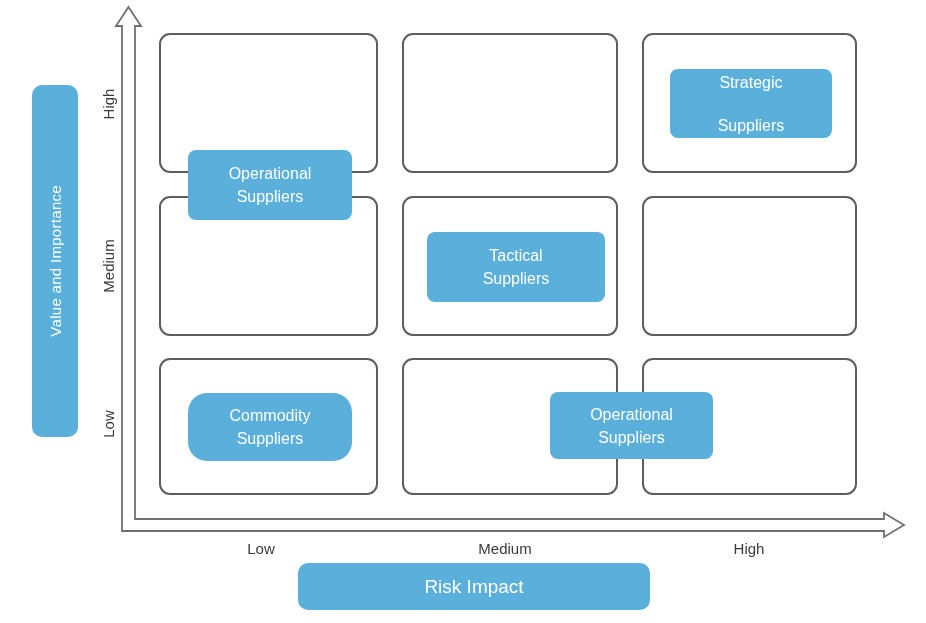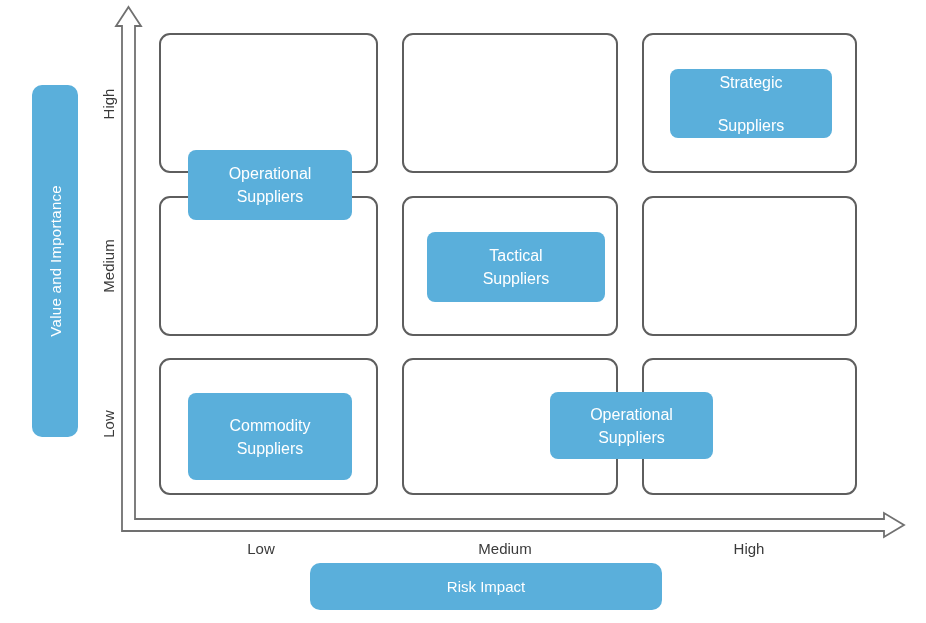--- a/index.html
+++ b/index.html
@@ -38,24 +38,24 @@
   }
   .ytick{
     position:absolute;color:var(--tick_text);font-size:15px;white-space:nowrap;
     writing-mode:vertical-rl;transform:translate(-50%,-50%) rotate(180deg);
   }
   .xtick{
     position:absolute;color:var(--tick_text);font-size:15px;white-space:nowrap;
     transform:translate(-50%,-50%);
   }
   .banner-horizontal{
-    position:absolute;left:310px;top:563px;width:352px;height:47px;
+    position:absolute;left:298px;top:563px;width:352px;height:47px;
     background:var(--accent_blue);border-radius:10px;
     display:flex;align-items:center;justify-content:center;
-    color:var(--badge_text);font-size:15px;z-index:2;
+    color:var(--badge_text);font-size:19px;z-index:2;
   }
 </style>
 </head>
 <body>
 
 <div class="canvas">
 
   <svg class="axes-svg" width="926" height="623" viewBox="0 0 926 623">
     <path class="axis-path" d="M 128.5 7 L 141 26 L 135 26 L 135 519 L 884 519 L 884 513 L 904 525 L 884 537 L 884 531 L 122 531 L 122 26 L 116 26 Z"></path>
   </svg>
@@ -86,21 +86,21 @@
   <div class="badge" style="left:670px;top:69px;width:162px;height:69px;gap:20px;">
     <span>Strategic</span>
     <span>Suppliers</span>
   </div>
 
   <div class="badge" style="left:427px;top:232px;width:178px;height:70px;">
     <span>Tactical</span>
     <span>Suppliers</span>
   </div>
 
-  <div class="badge" style="left:188px;top:393px;width:164px;height:87px;">
+  <div class="badge" style="left:188px;top:393px;width:164px;height:68px;border-radius:19px;">
     <span>Commodity</span>
     <span>Suppliers</span>
   </div>
 
   <div class="badge" style="left:550px;top:392px;width:163px;height:67px;">
     <span>Operational</span>
     <span>Suppliers</span>
   </div>
 
   <span class="xtick" style="left:261px;top:548px;">Low</span>

